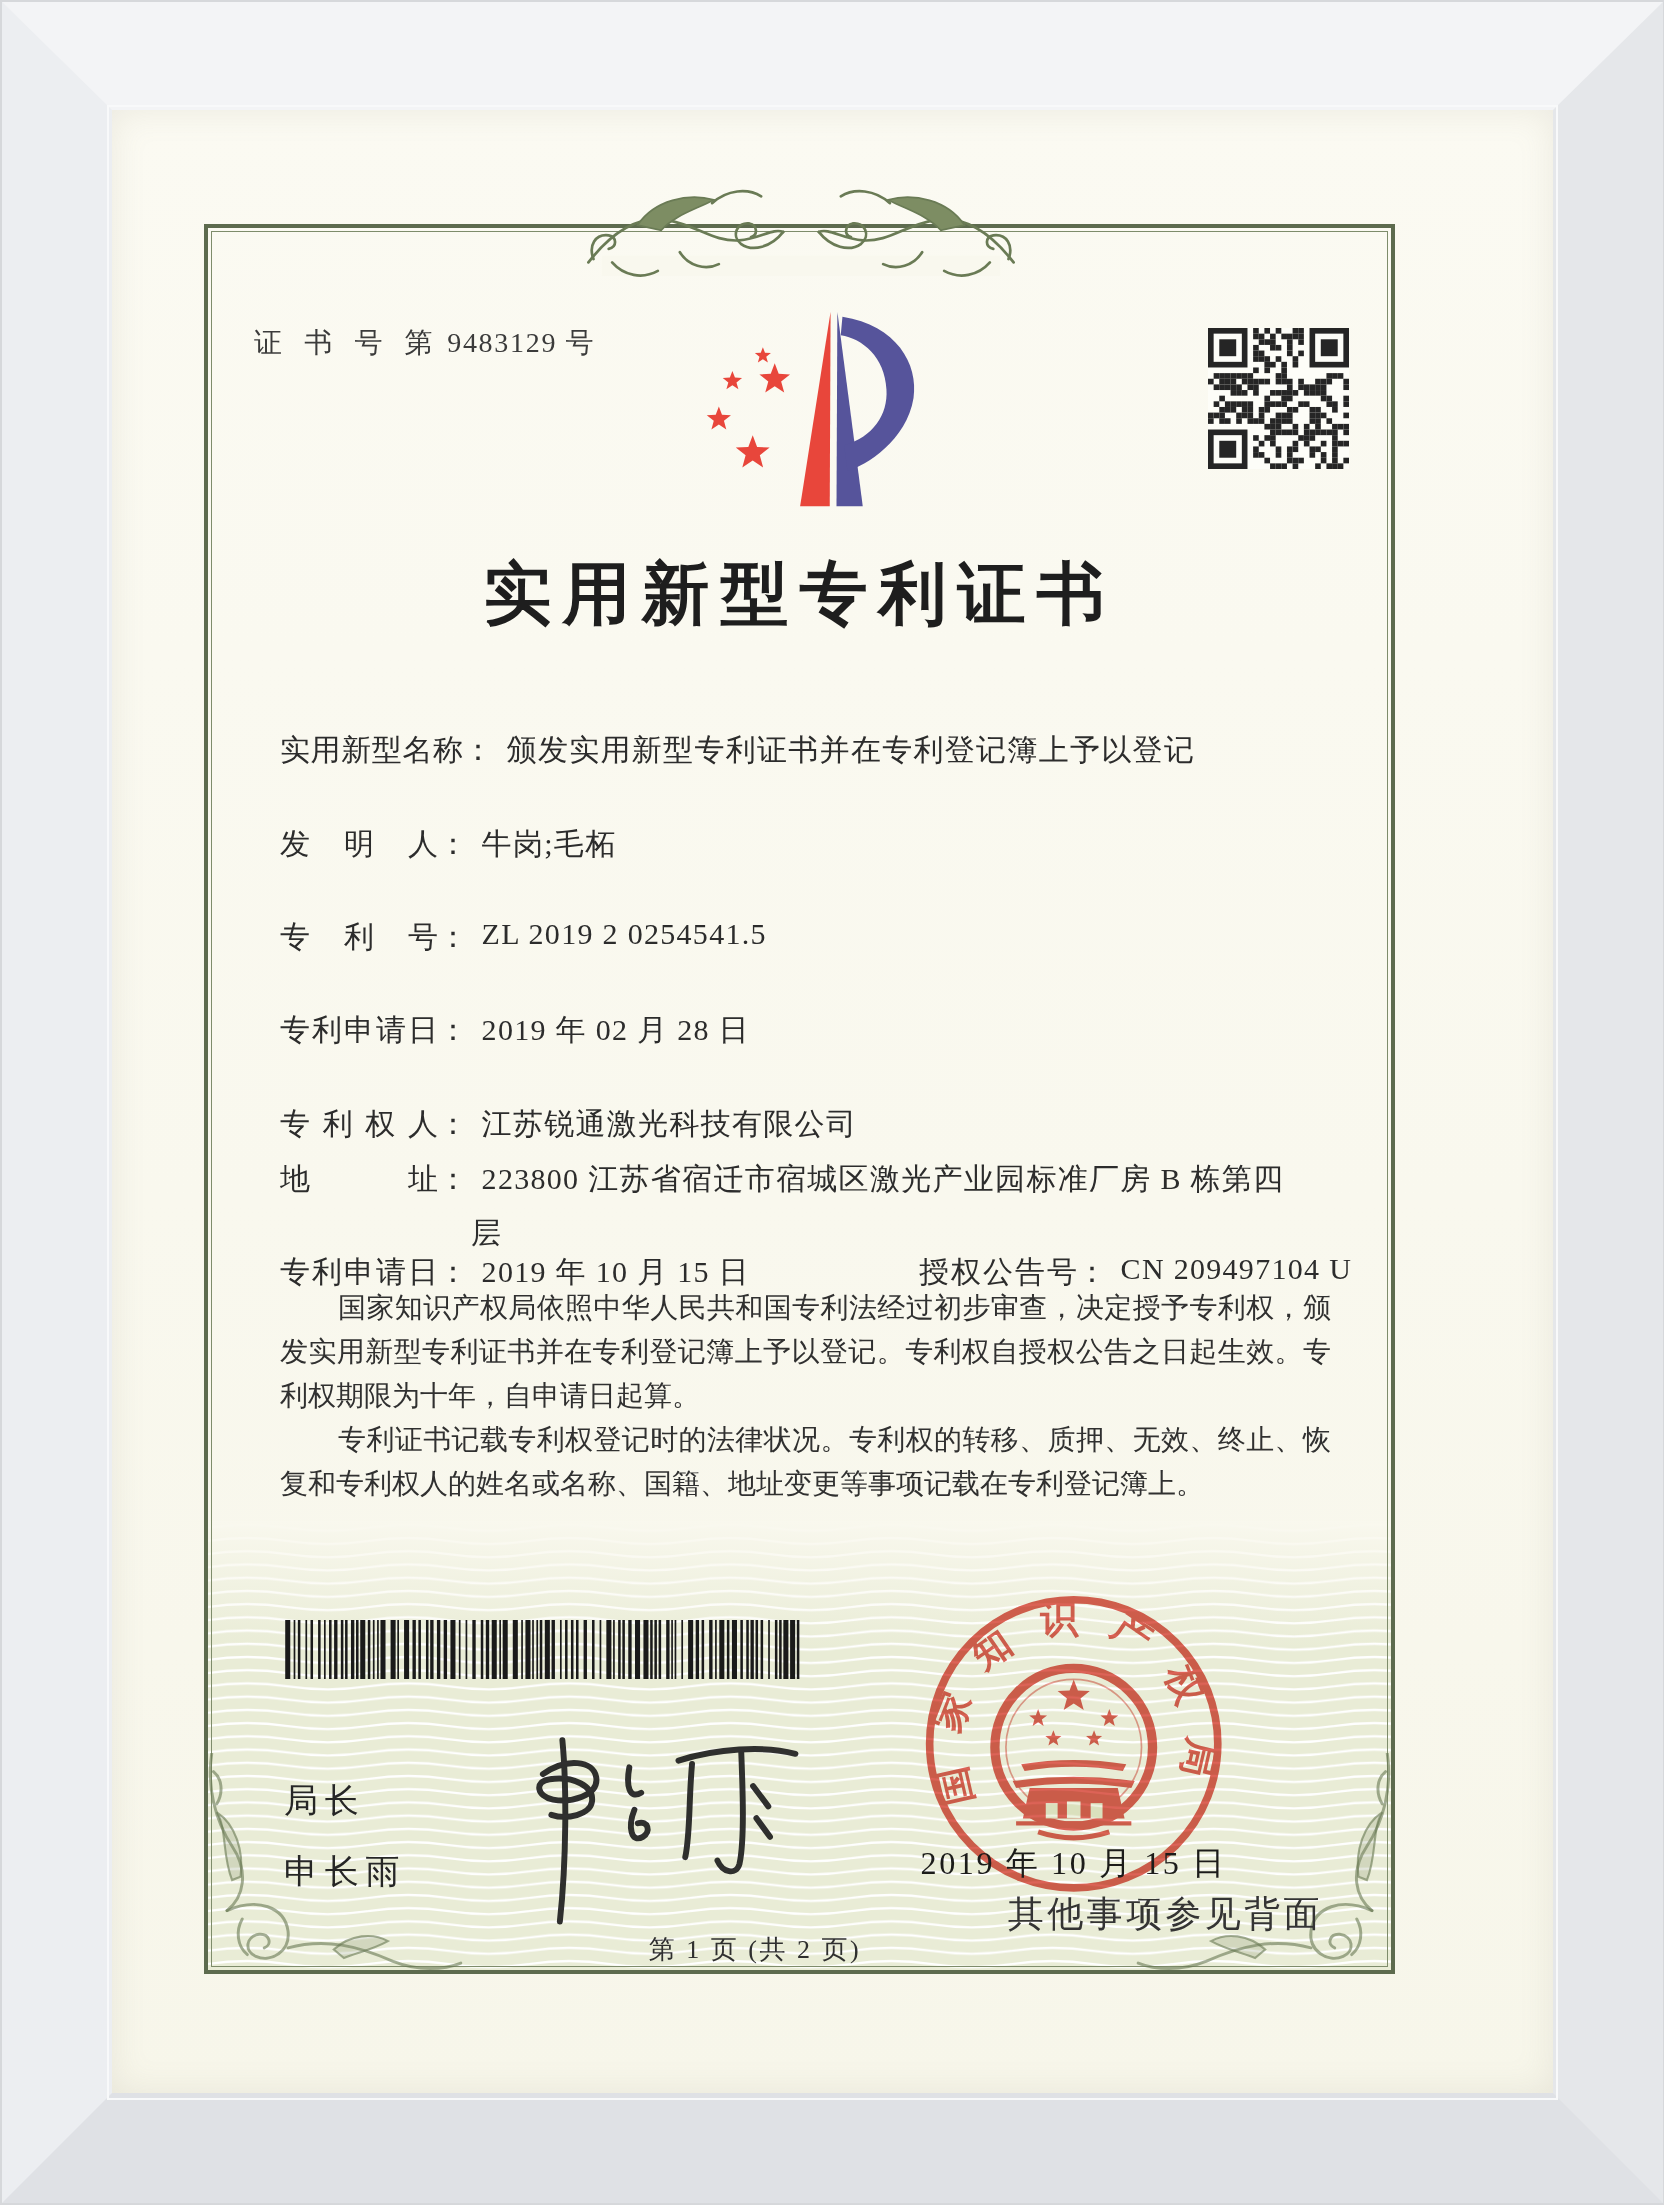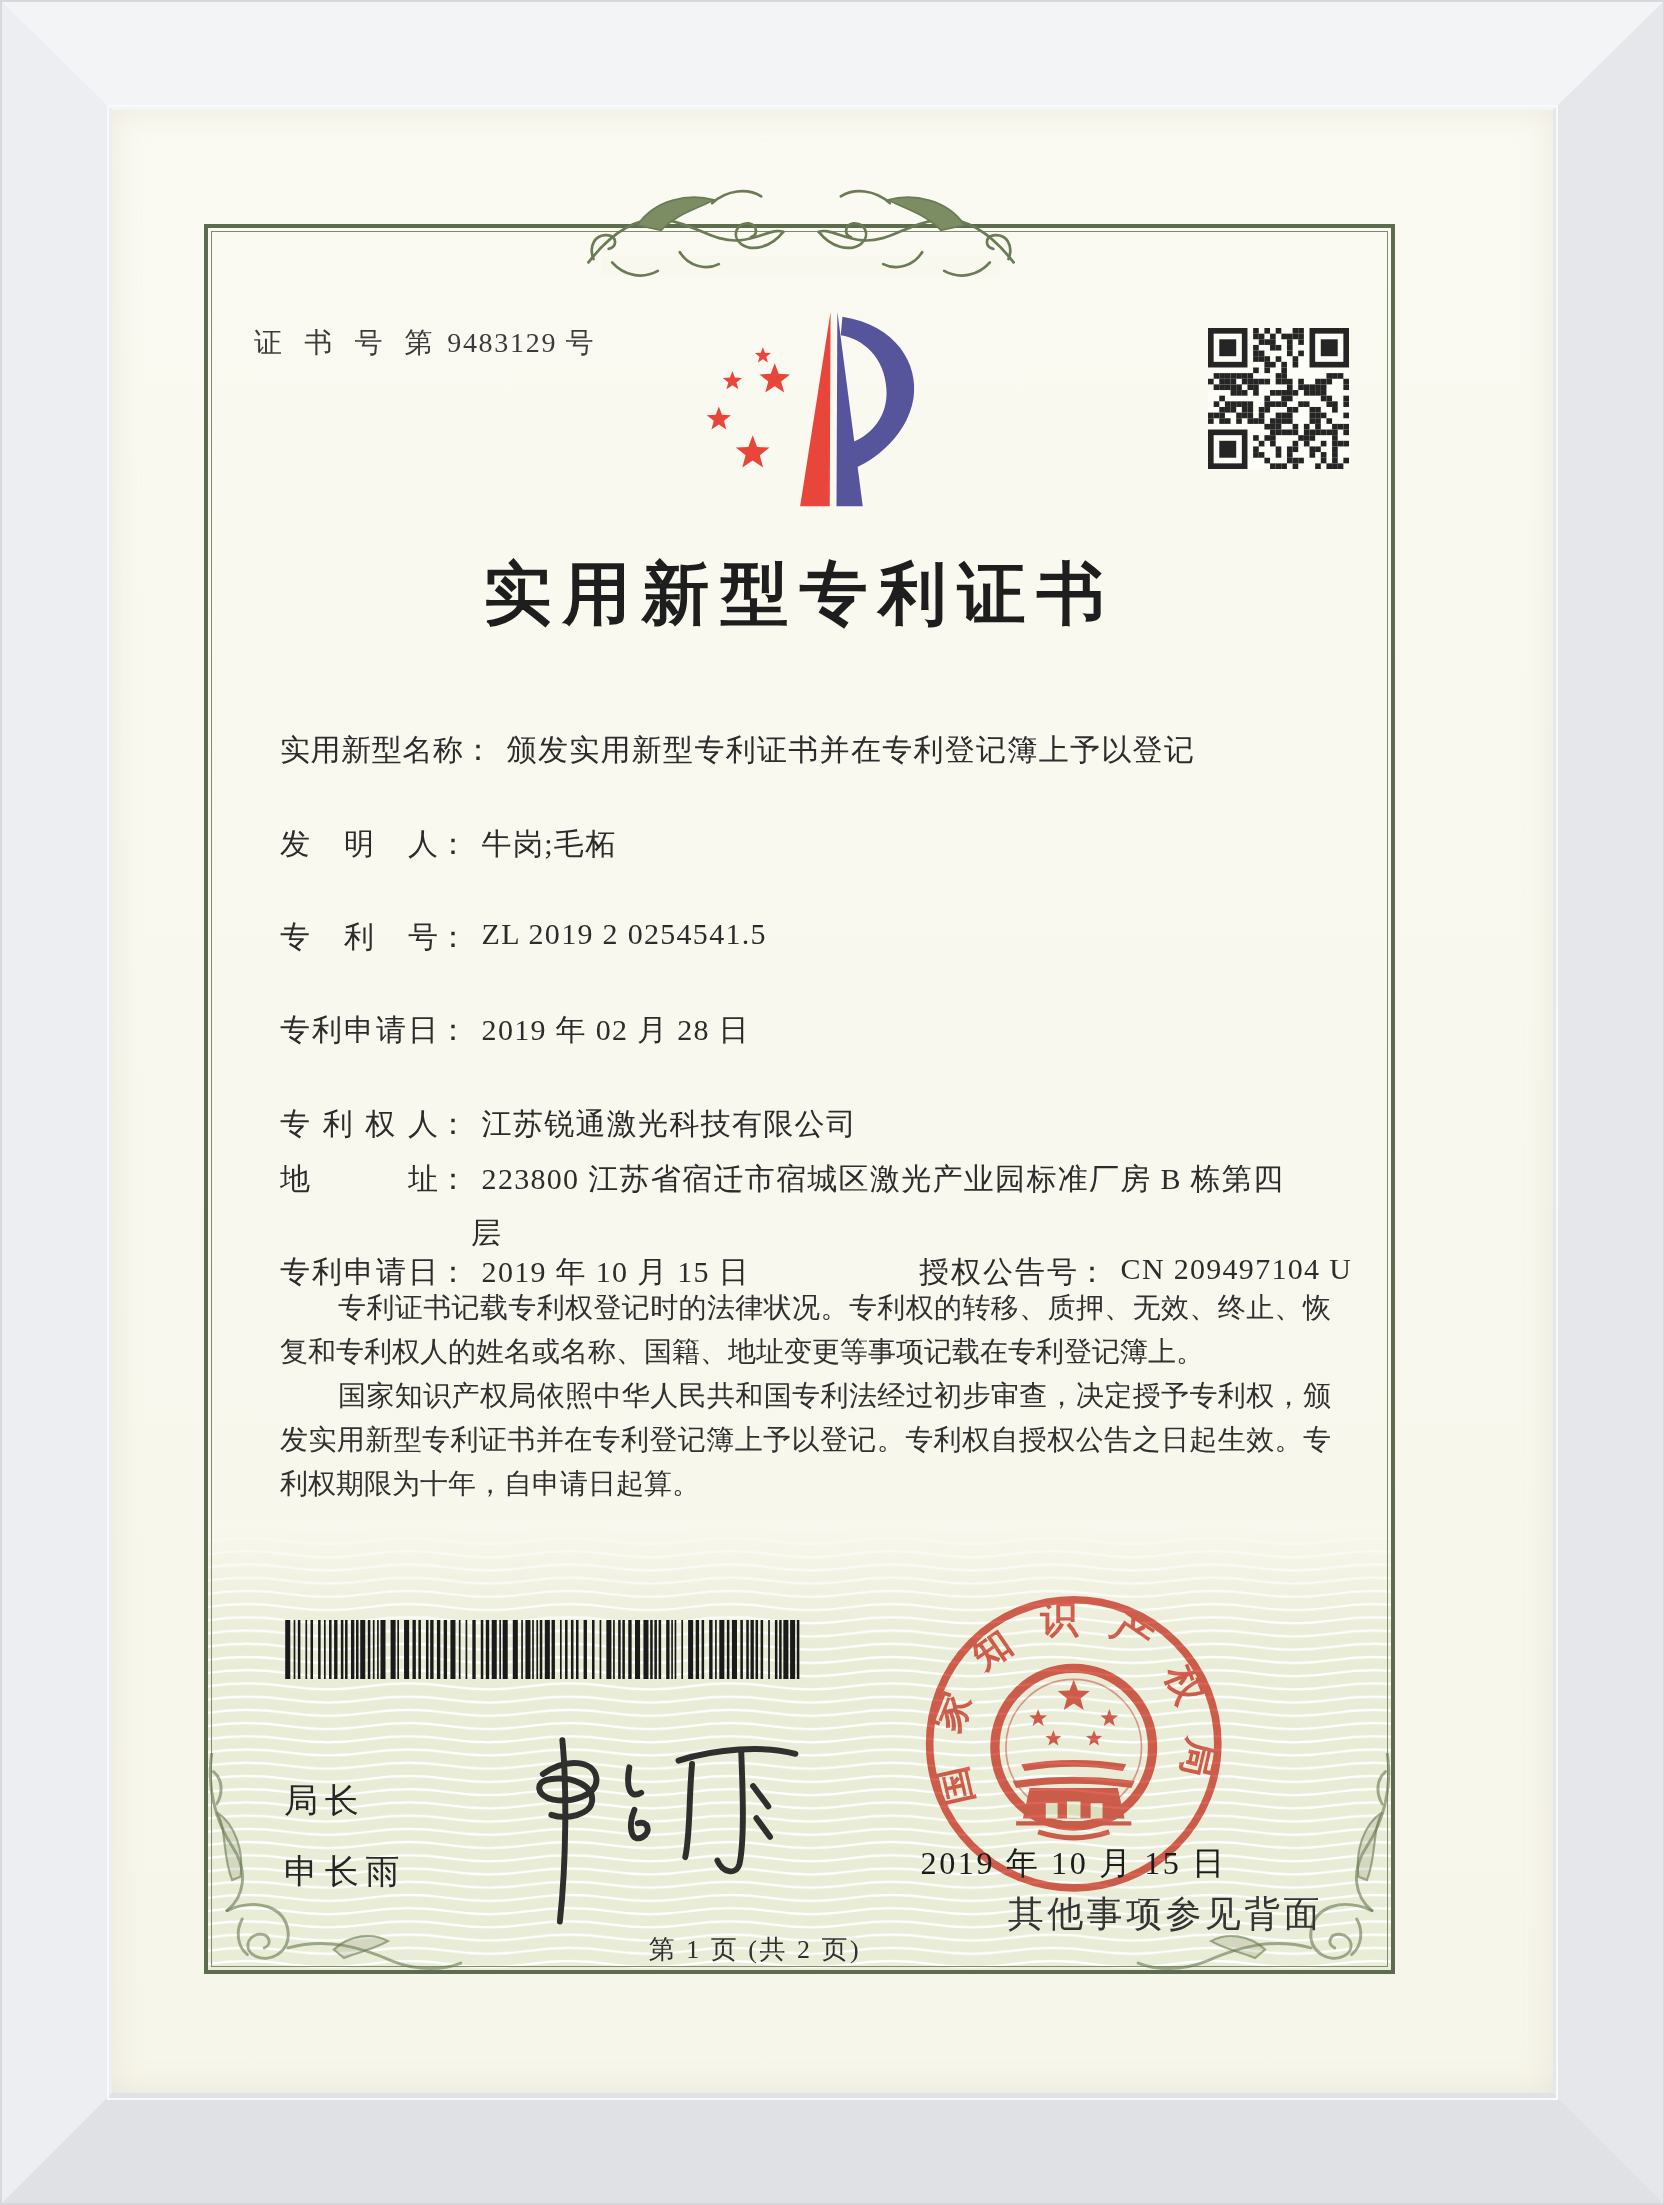--- a/index.html
+++ b/index.html
@@ -411,22 +411,22 @@
     </div>
     <div class="addr2">层</div>
     <div class="frow" style="top:1142px">
       <span class="flabel">专利申请日</span><span class="fcolon">：</span><span class="fvalue">2019 年 10 月 15 日</span>
       <span class="grant-no" style="position:absolute;left:639px;top:0;">
         <span class="flabel">授权公告号</span><span class="fcolon">：</span><span class="fvalue">CN 209497104 U</span>
       </span>
     </div>
 
     <div class="bodytext">
+      <p>国家知识产权局依照中华人民共和国专利法经过初步审查，决定授予专利权，颁发实用新型专利证书并在专利登记簿上予以登记。专利权自授权公告之日起生效。专利权期限为十年，自申请日起算。</p>
       <p>专利证书记载专利权登记时的法律状况。专利权的转移、质押、无效、终止、恢复和专利权人的姓名或名称、国籍、地址变更等事项记载在专利登记簿上。</p>
-      <p>国家知识产权局依照中华人民共和国专利法经过初步审查，决定授予专利权，颁发实用新型专利证书并在专利登记簿上予以登记。专利权自授权公告之日起生效。专利权期限为十年，自申请日起算。</p>
     </div>
 
     <svg class="barcode" width="525" height="59" viewBox="0 0 620 70">
       <g id="bc-g" fill="#1a1a1a">
           <rect x="0" y="0" width="6" height="70"></rect>
           <rect x="10" y="0" width="2" height="70"></rect>
           <rect x="15" y="0" width="3" height="70"></rect>
           <rect x="24" y="0" width="2" height="70"></rect>
           <rect x="30" y="0" width="3" height="70"></rect>
           <rect x="39" y="0" width="3" height="70"></rect>

